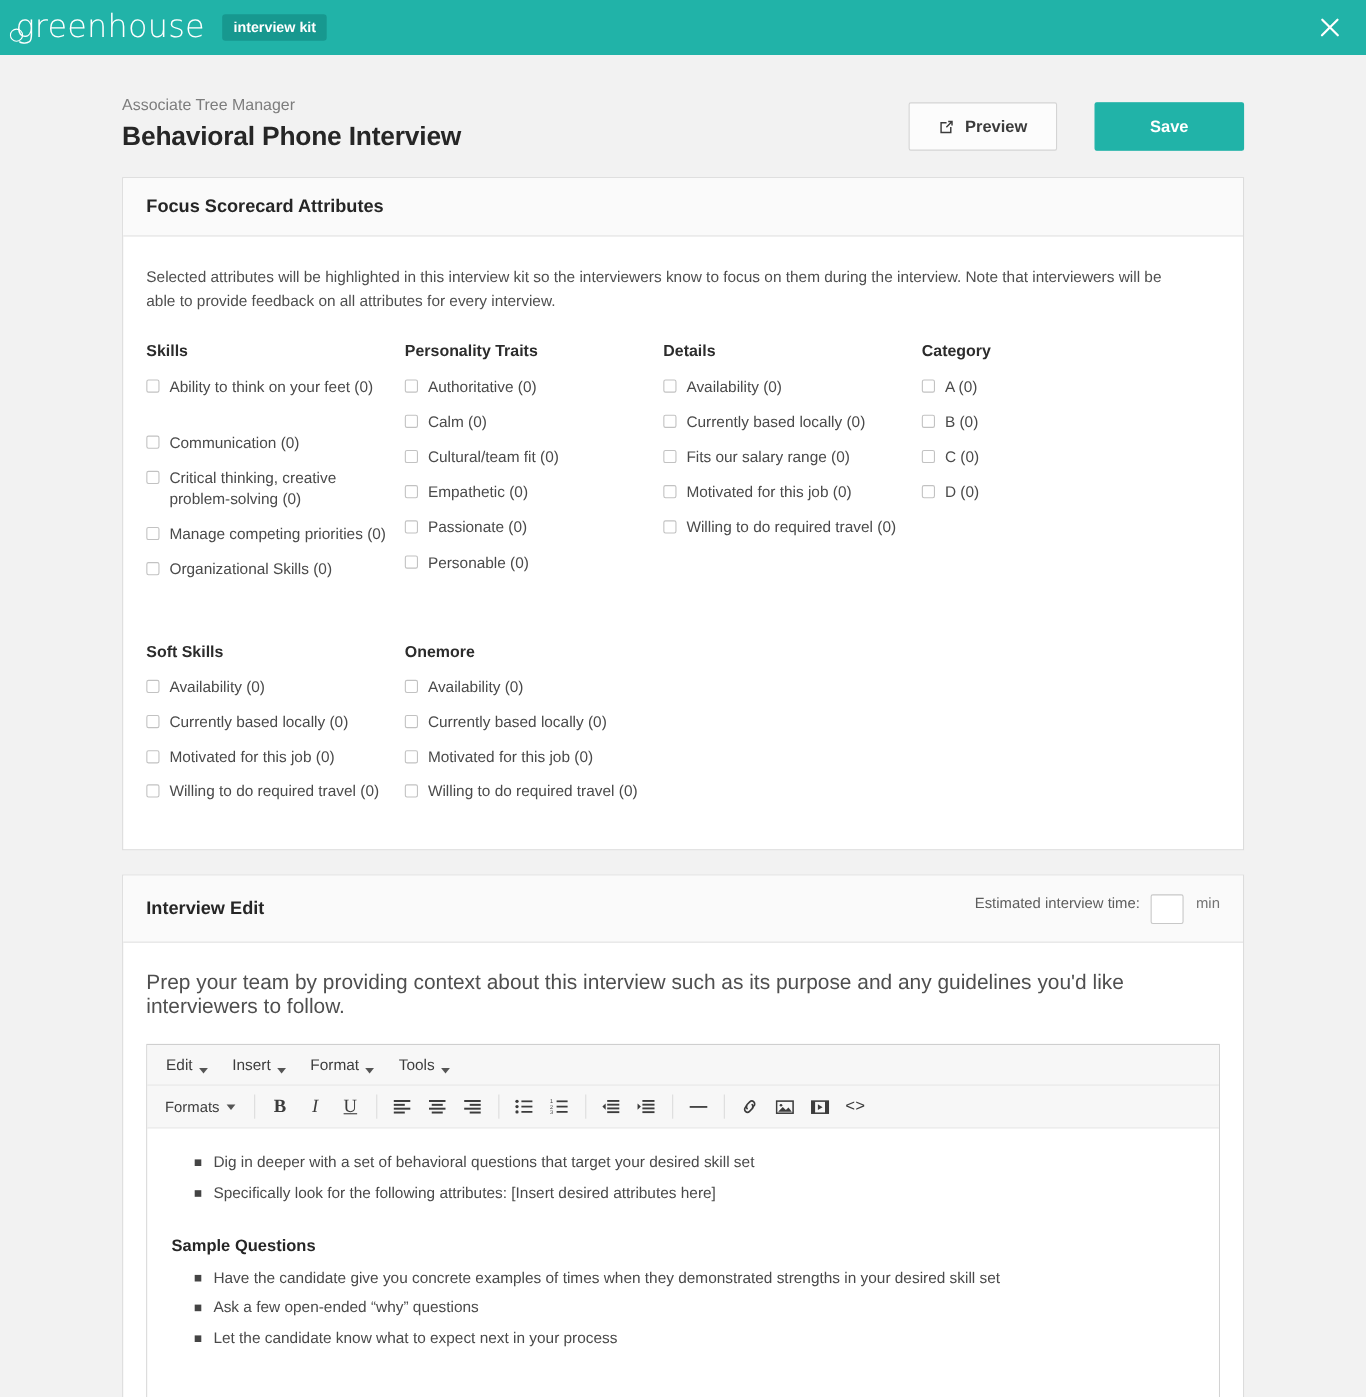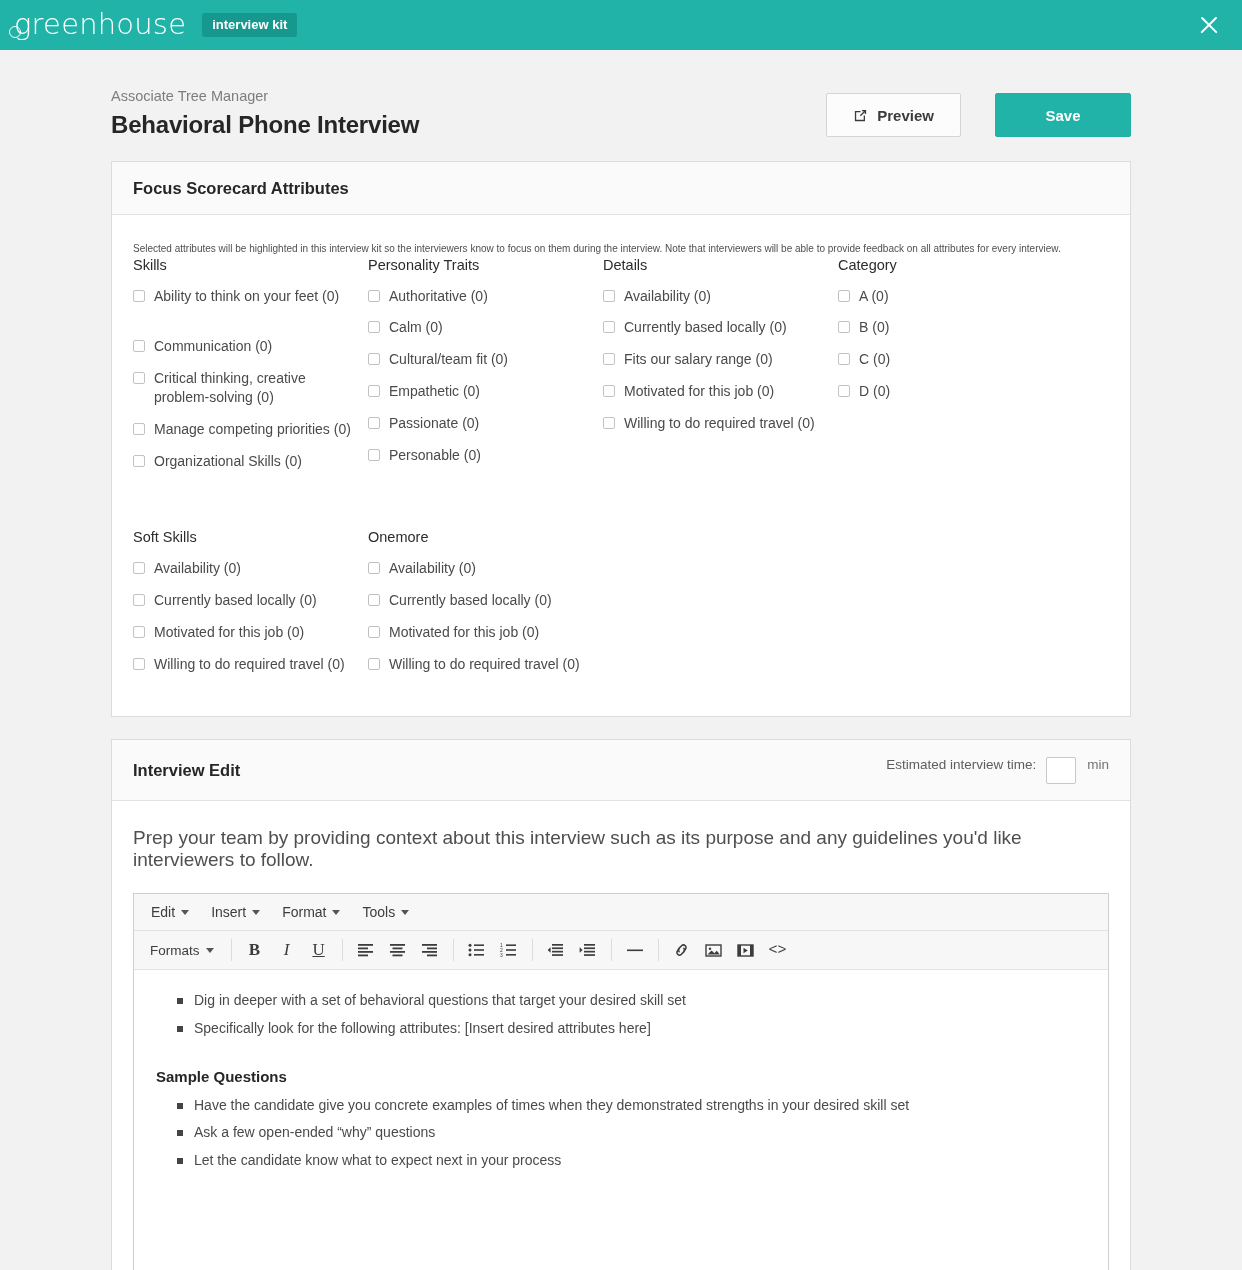--- a/index.html
+++ b/index.html
@@ -144,38 +144,39 @@
     font-size: 10px;
     color: #333;
     padding: 0 14px;
     font-family: "Liberation Sans", sans-serif;
     background: #fff;
   }
   .est-unit { margin-left: 11px; color: #737373; }
   .card-body { padding: 26px 21px 30px; }
 
   .intro {
-    font-size: 10px;
+    font-size: 14px;
     line-height: 1.55;
     color: #4f4f4f;
     max-width: 930px;
+    margin-bottom: 28px;
   }
 
   
   .attr-grid {
     display: grid;
     grid-template-columns: 235px 235px 235px 200px;
     column-gap: 0;
     row-gap: 0;
   }
   .attr-col { padding-right: 12px; }
   .attr-col.spacer-top { margin-top: 45px; }
   .col-head {
     font-size: 14.5px;
-    font-weight: normal;
+    font-weight: bold;
     color: #2c2c2c;
     margin-bottom: 14px;
   }
   .chk-row {
     display: flex;
     align-items: flex-start;
     margin-bottom: 13px;
     font-size: 14px;
     color: #4a4a4a;
     line-height: 1.35;
@@ -209,21 +210,21 @@
     display: flex;
     align-items: center;
     padding: 6px 6px;
   }
   .menu-item {
     font-size: 14px;
     color: #3d3d3d;
     padding: 4px 11px;
     cursor: pointer;
     display: inline-flex;
-    align-items: center;
+    align-items: flex-end;
     border-radius: 2px;
   }
   .caret {
     margin-left: 6px;
     width: 0; height: 0;
     border-left: 4px solid transparent;
     border-right: 4px solid transparent;
     border-top: 5px solid #555;
     display: inline-block;
   }

